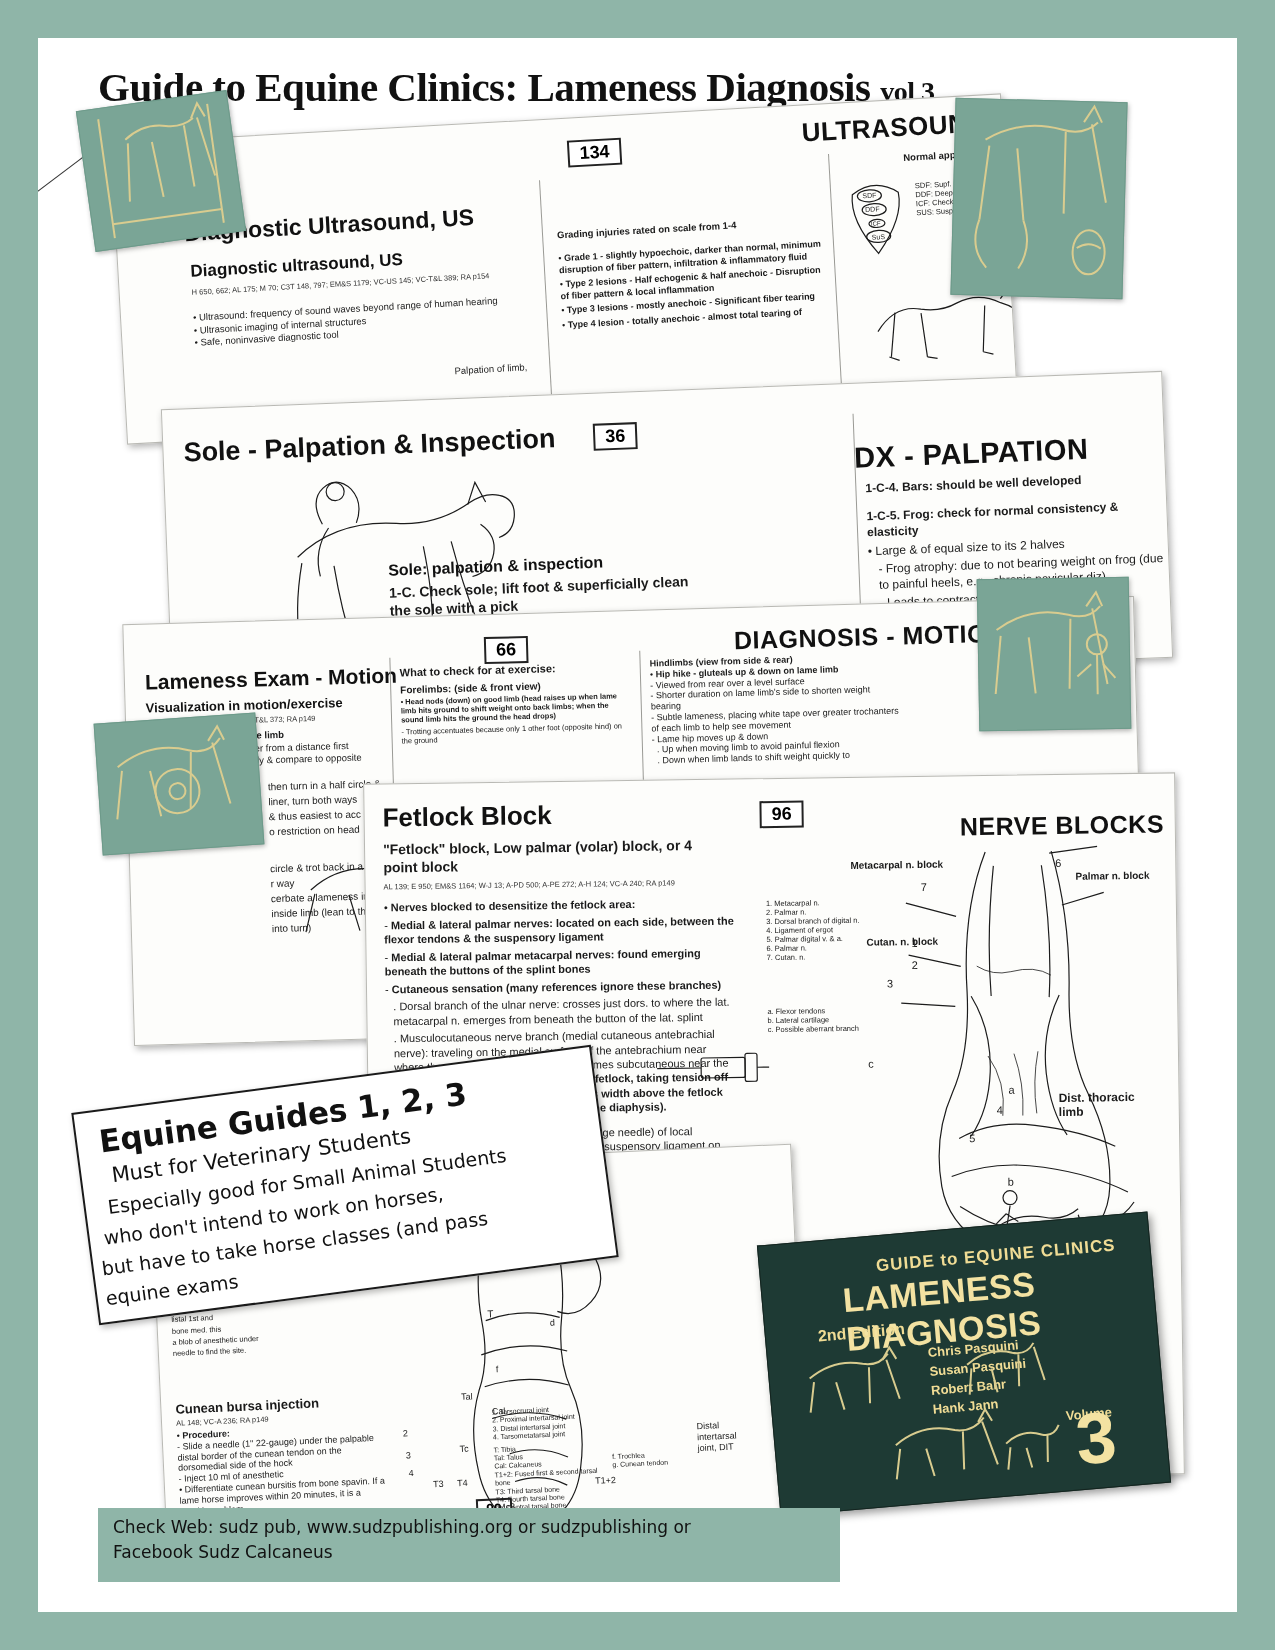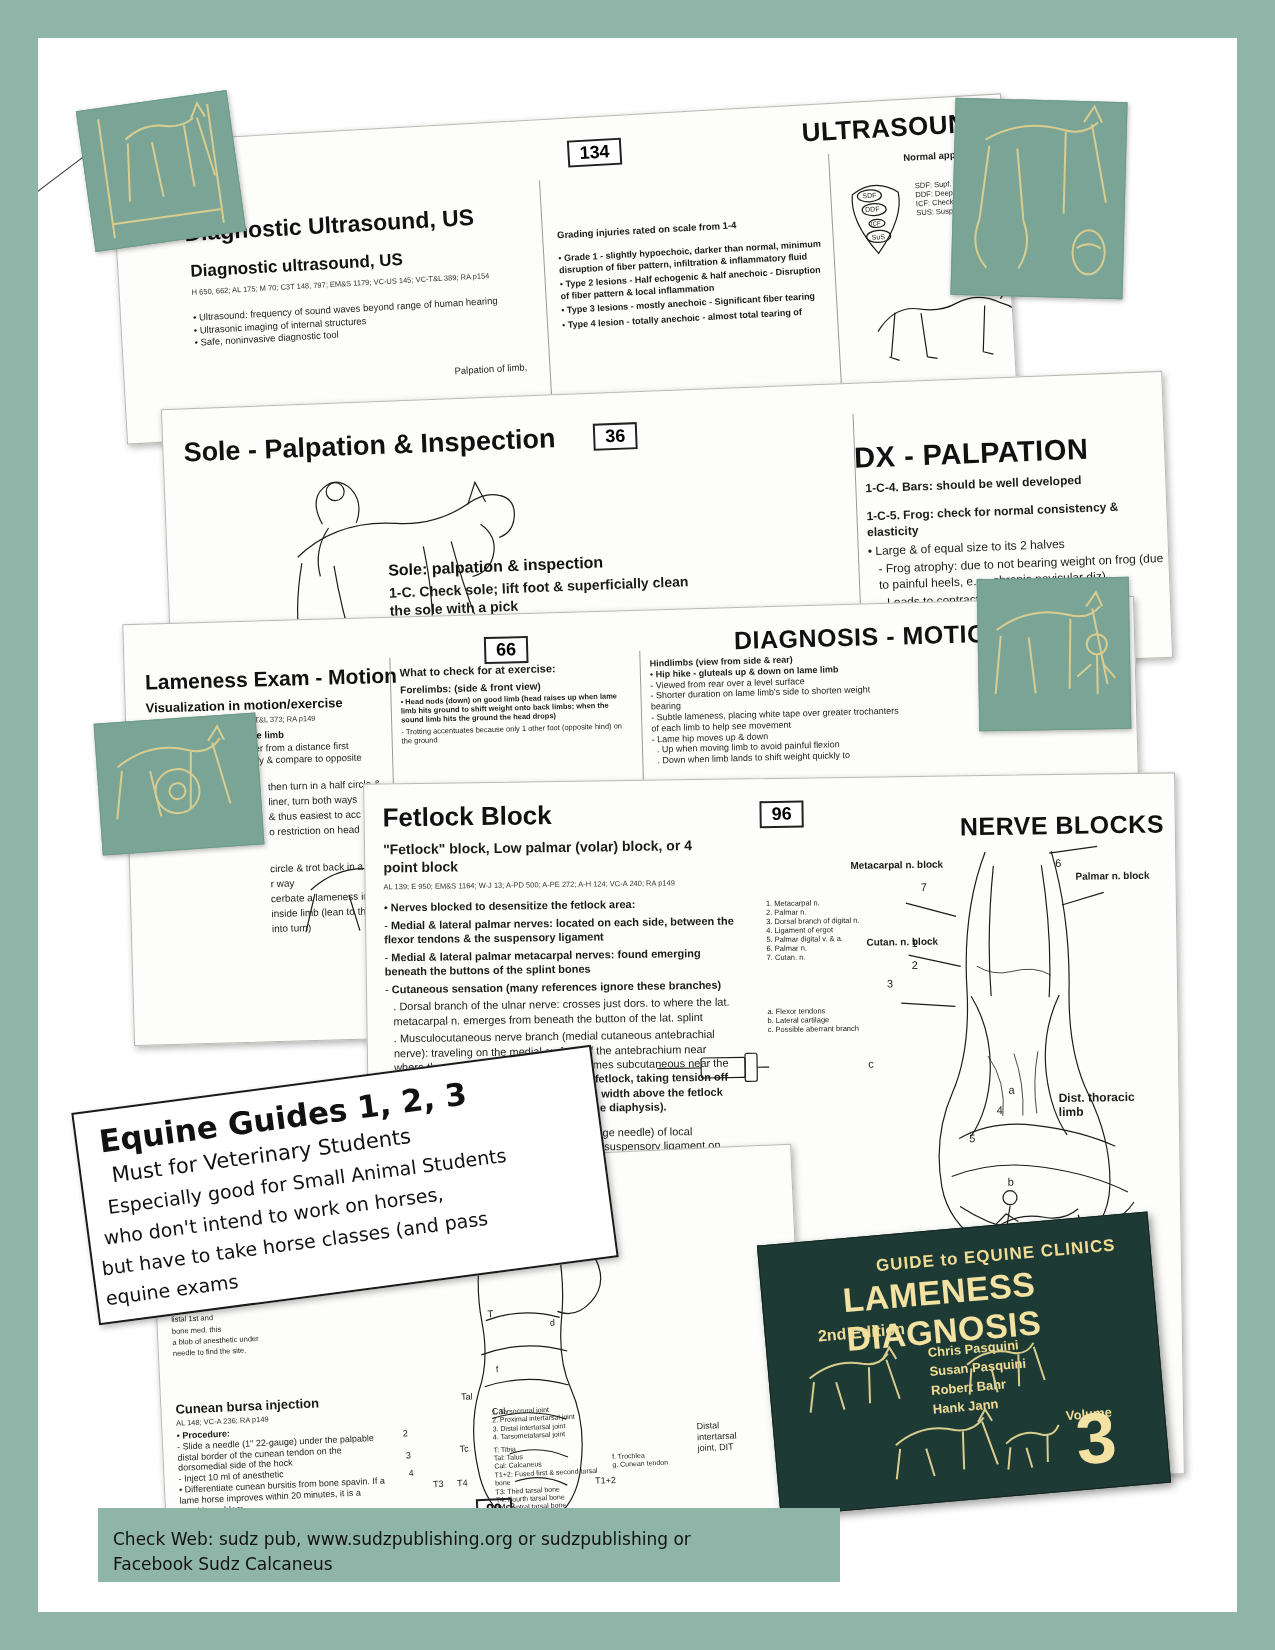--- a/index.html
+++ b/index.html
@@ -185,21 +185,21 @@
     left: 60px;
     top: 1470px;
     width: 740px;
     height: 72px;
     background: #8fb5a8;
     border: 1px solid #8fb5a8;
   }
   .footer .ftxt {
     position: absolute;
     left: 14px;
-    top: 18px;
+    top: 6px;
     width: 710px;
     font-family: "DejaVu Sans", sans-serif;
     font-size: 17px;
     line-height: 1.45;
     color: #111;
   }
 
   .ink { stroke: #d9cc8f; fill: none; stroke-width: 2; }
   .ink-dark { stroke: #1c1c1c; fill: none; stroke-width: 1.2; }
   .leader {
@@ -208,20 +208,24 @@
     height: 1px;
     transform-origin: 0 0;
   }
 </style>
 </head>
 <body>
 
 <div id="page">
   <div id="inner">
 
+    <div class="title-bar">
+      <span>Guide to Equine Clinics: Lameness Diagnosis</span>
+      <span class="vol">vol 3</span>
+    </div>
 
     <div class="leader" style="left:-30px; top:175px; width:165px; transform:rotate(-37deg);"></div>
 
     <div class="card" style="left:80px; top:80px; width:890px; height:300px; transform:rotate(-3.2deg);">
       <div class="pgnum" style="left:455px; top:22px;">134</div>
       <div class="righthdr" style="left:690px; top:12px;">ULTRASOUND</div>
       <div class="ttl" style="left:18px; top:80px; width:420px; overflow:hidden; white-space:nowrap;">Dx - Diagnostic Ultrasound, US</div>
       <div class="sub" style="left:72px; top:122px; font-size:17px;">Diagnostic ultrasound, US</div>
       <div class="cite" style="left:72px; top:148px; width:300px;">H 650, 662; AL 175; M 70; C3T 148, 797; EM&amp;S 1179; VC-US 145; VC-T&amp;L 389; RA p154</div>
       <div class="body-txt small" style="left:72px; top:172px; width:310px;">

